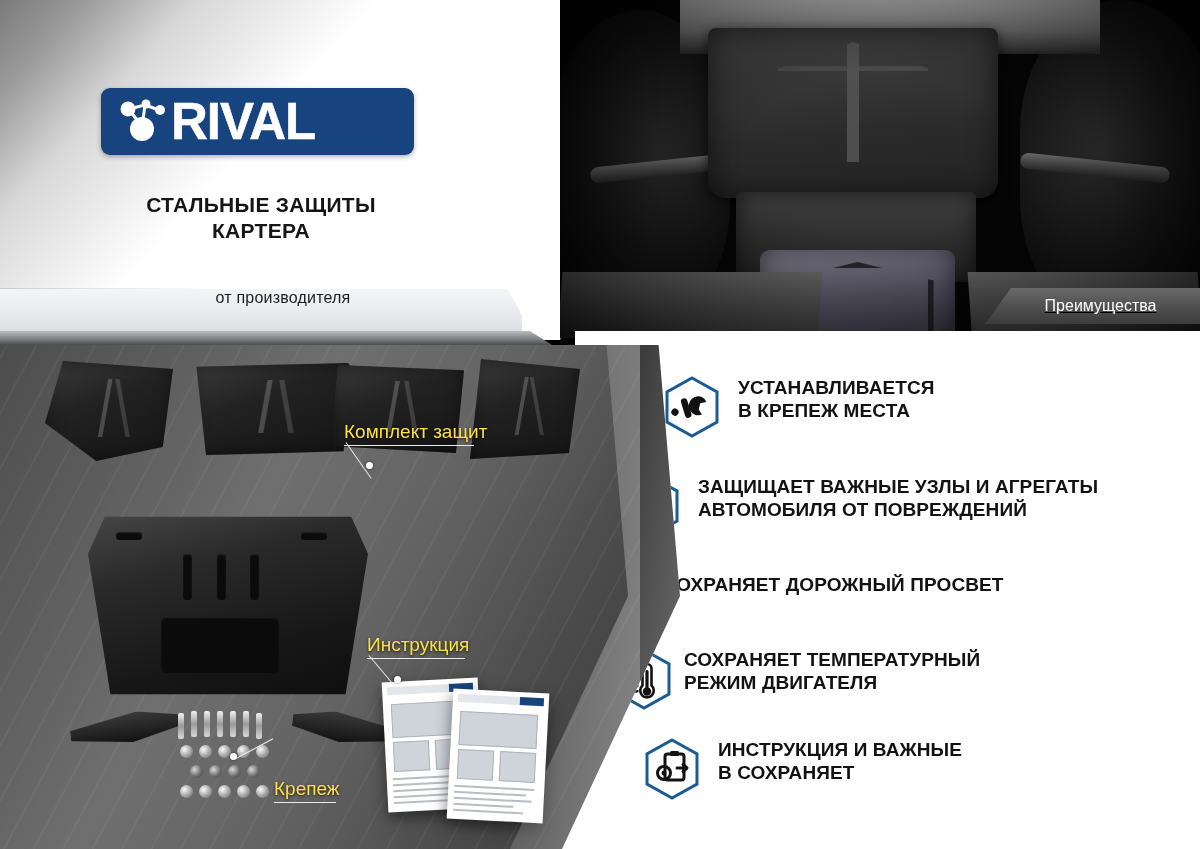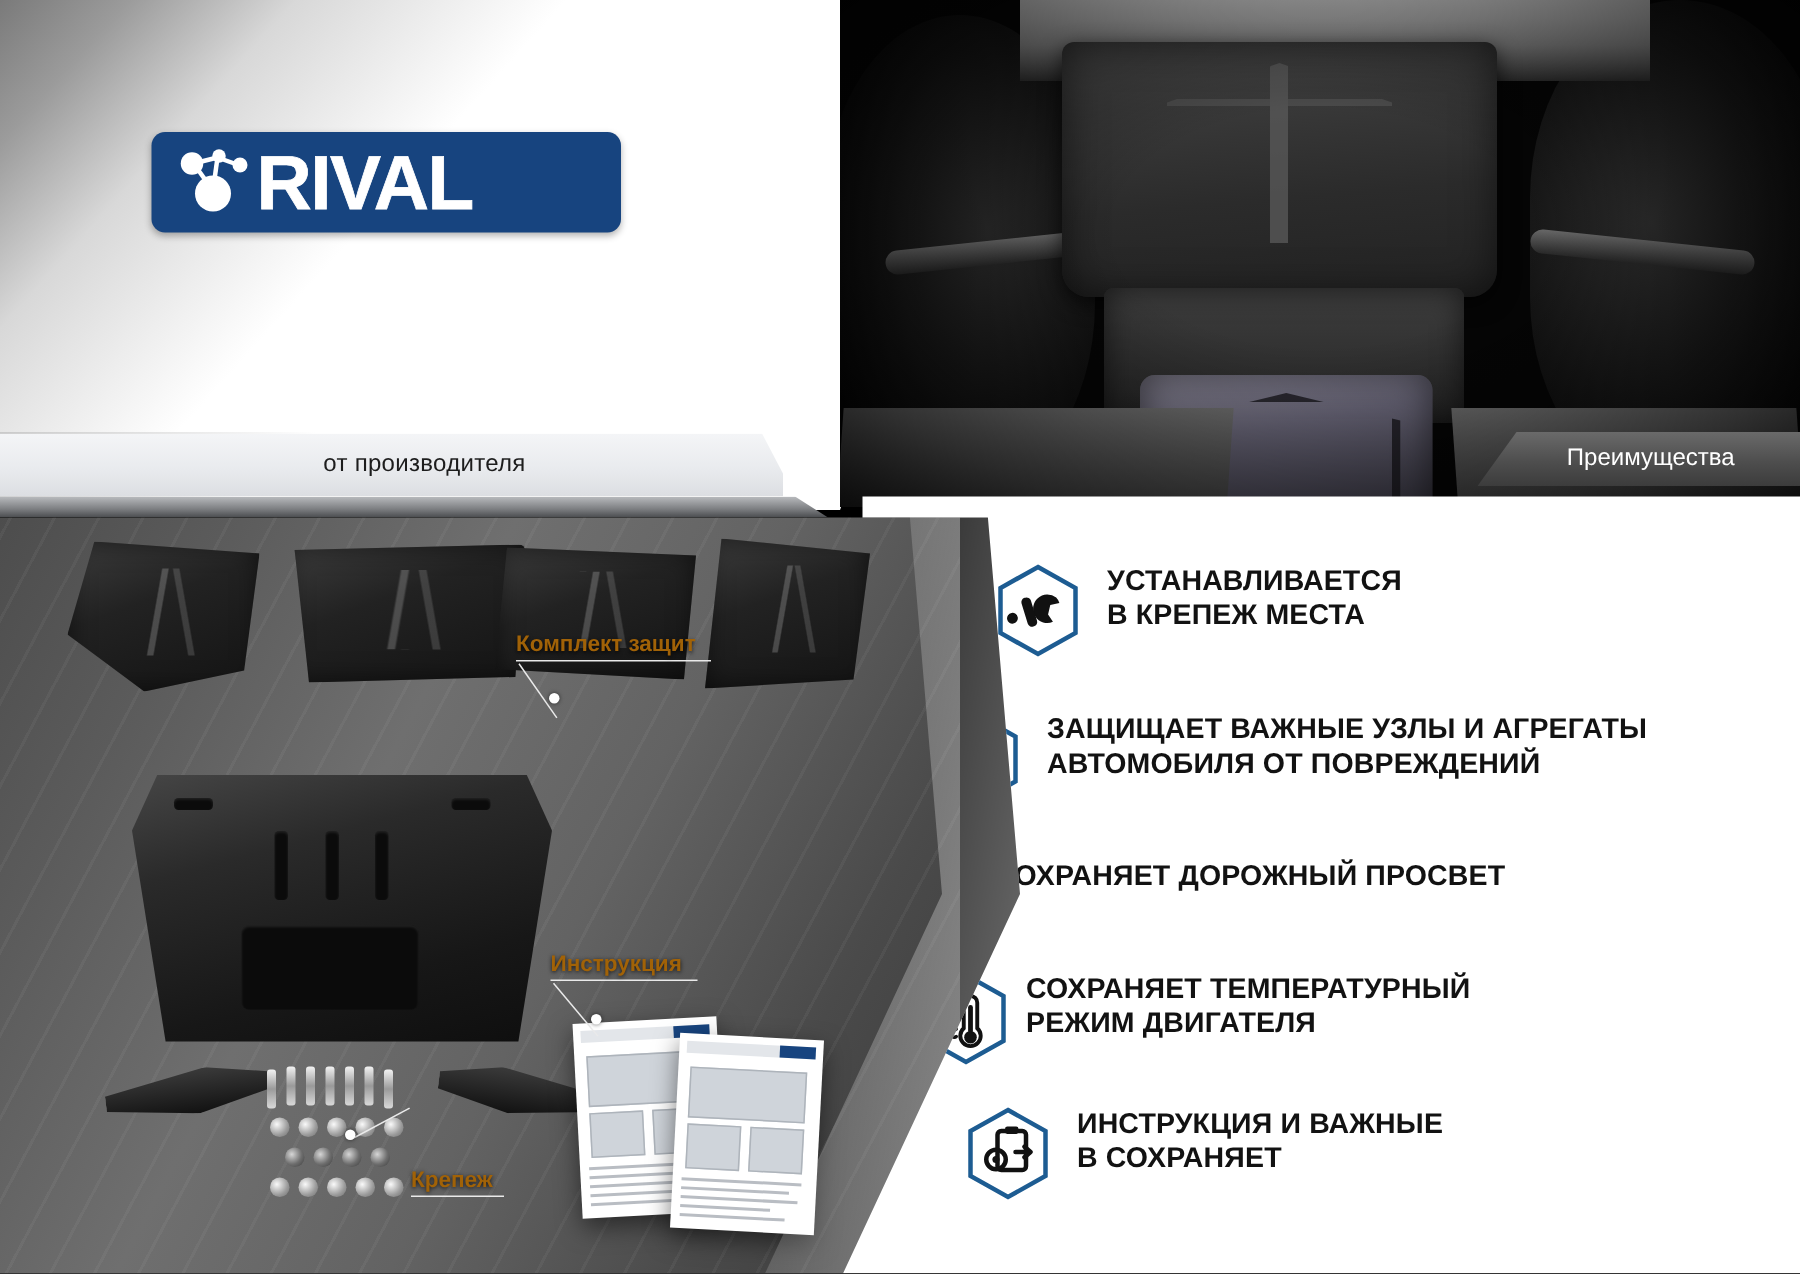--- a/index.html
+++ b/index.html
@@ -23,21 +23,21 @@
   .hdr-white {
     position:absolute; left:0; top:0; width:600px; height:288px;
     background:linear-gradient(132deg,#7a7a7a 0%,#9b9b9b 10%,#d8d8d8 23%,#ffffff 44%,#ffffff 100%);
     clip-path: polygon(0 0, 540px 0, 600px 144px, 540px 288px, 0 288px);
   }
   
   .hdr-bar {
     position:absolute; left:0; top:289px; width:522px; height:42px;
     background:linear-gradient(180deg,#f4f5f7 0%,#e9ebee 55%,#dcdee2 100%);
     clip-path: polygon(0 0, 508px 0, 530px 42px, 0 42px);
-    display:flex; align-items:center; justify-content:center;
+    display:flex; align-items:flex-start; justify-content:center;
   }
   .hdr-bar span {
     font-size:16px; color:#1d1d1d; letter-spacing:.2px;
     transform:translateX(22px);
   }
   
   .hdr-bar-shadow{
     position:absolute; left:0; top:331px; width:575px; height:14px;
     background:linear-gradient(180deg,#b9bbbe 0%,#7c7e81 60%,#4a4c4f 100%);
     clip-path: polygon(0 0, 530px 0, 552px 14px, 0 14px);
@@ -141,20 +141,21 @@
     position:absolute;left:0;top:0;width:100%;height:100%;
     background:radial-gradient(ellipse at 50% 45%, rgba(0,0,0,0) 30%, rgba(0,0,0,.55) 78%, rgba(0,0,0,.85) 100%);
   }
 
   .tab-advantages{
     position:absolute; right:0; top:288px; width:215px; height:36px;
     background:linear-gradient(180deg,#6a6a6a 0%,#4e4e4e 55%,#3c3c3c 100%);
     clip-path:polygon(26px 0, 215px 0, 215px 36px, 0 36px);
     display:flex;align-items:center;justify-content:center;
     z-index:6;
+    text-decoration:underline;
   }
   .tab-advantages span{ color:#fff; font-size:16px; transform:translateX(8px); }
 
   
   .top-sep{
     position:absolute;left:575px;top:331px;width:625px;height:14px;background:#ffffff;z-index:5;
   }
 
   
   .photo-bottom{
@@ -215,21 +216,21 @@
   }
   .sheet.one{left:385px;top:335px;width:96px;height:130px;transform:rotate(-3deg);}
   .sheet.two{left:450px;top:346px;width:96px;height:130px;transform:rotate(3deg);}
   .sheet .sh-hdr{position:absolute;left:5px;top:5px;right:5px;height:8px;background:#e3e6ea;}
   .sheet .sh-logo{position:absolute;right:5px;top:5px;width:24px;height:8px;background:#17447f;}
   .sheet .sh-line{position:absolute;left:6px;height:2px;background:#b9bdc3;}
   .sheet .sh-img{position:absolute;background:#cfd4da;border:1px solid #aeb4bb;}
 
   .callout{ position:absolute; z-index:7; }
   .callout .lbl{
-    color:#a16207; font-size:15px; white-space:nowrap; text-shadow:0 1px 3px rgba(0,0,0,.8);font-weight:bold;
+    color:#fde047; font-size:19px; white-space:nowrap; text-shadow:0 1px 3px rgba(0,0,0,.8);
   }
   .callout .uline{ height:1px; background:#eaeaea; margin-top:2px; }
   .callout .lead{ position:absolute; background:#eaeaea; height:1px; transform-origin:left center; }
   .callout .dot{
     position:absolute; width:7px; height:7px; border-radius:50%; background:#fff;
     box-shadow:0 0 3px rgba(0,0,0,.6);
   }
 
   
   .adv-panel{
@@ -267,20 +268,24 @@
       <line x1="30" y1="8" x2="27" y2="30" stroke="#fff" stroke-width="3"></line>
       <line x1="14" y1="12" x2="27" y2="30" stroke="#fff" stroke-width="3"></line>
       <circle cx="13" cy="12" r="7.5" fill="#fff"></circle>
       <circle cx="31" cy="7" r="4.5" fill="#fff"></circle>
       <circle cx="45" cy="13" r="5" fill="#fff"></circle>
       <circle cx="27" cy="32" r="12" fill="#fff"></circle>
     </svg>
     <div class="logo-word">RIVAL</div>
   </div>
 
+  <div class="hdr-title">
+    <div>СТАЛЬНЫЕ ЗАЩИТЫ</div>
+    <div>КАРТЕРА</div>
+  </div>
 
   <div class="hdr-bar">
     <span>от производителя</span>
   </div>
   <div class="hdr-bar-shadow"></div>
 
   <div class="photo-top">
     <div class="pt-tyre-l"></div>
     <div class="pt-tyre-r"></div>
     <div class="pt-body"></div>

